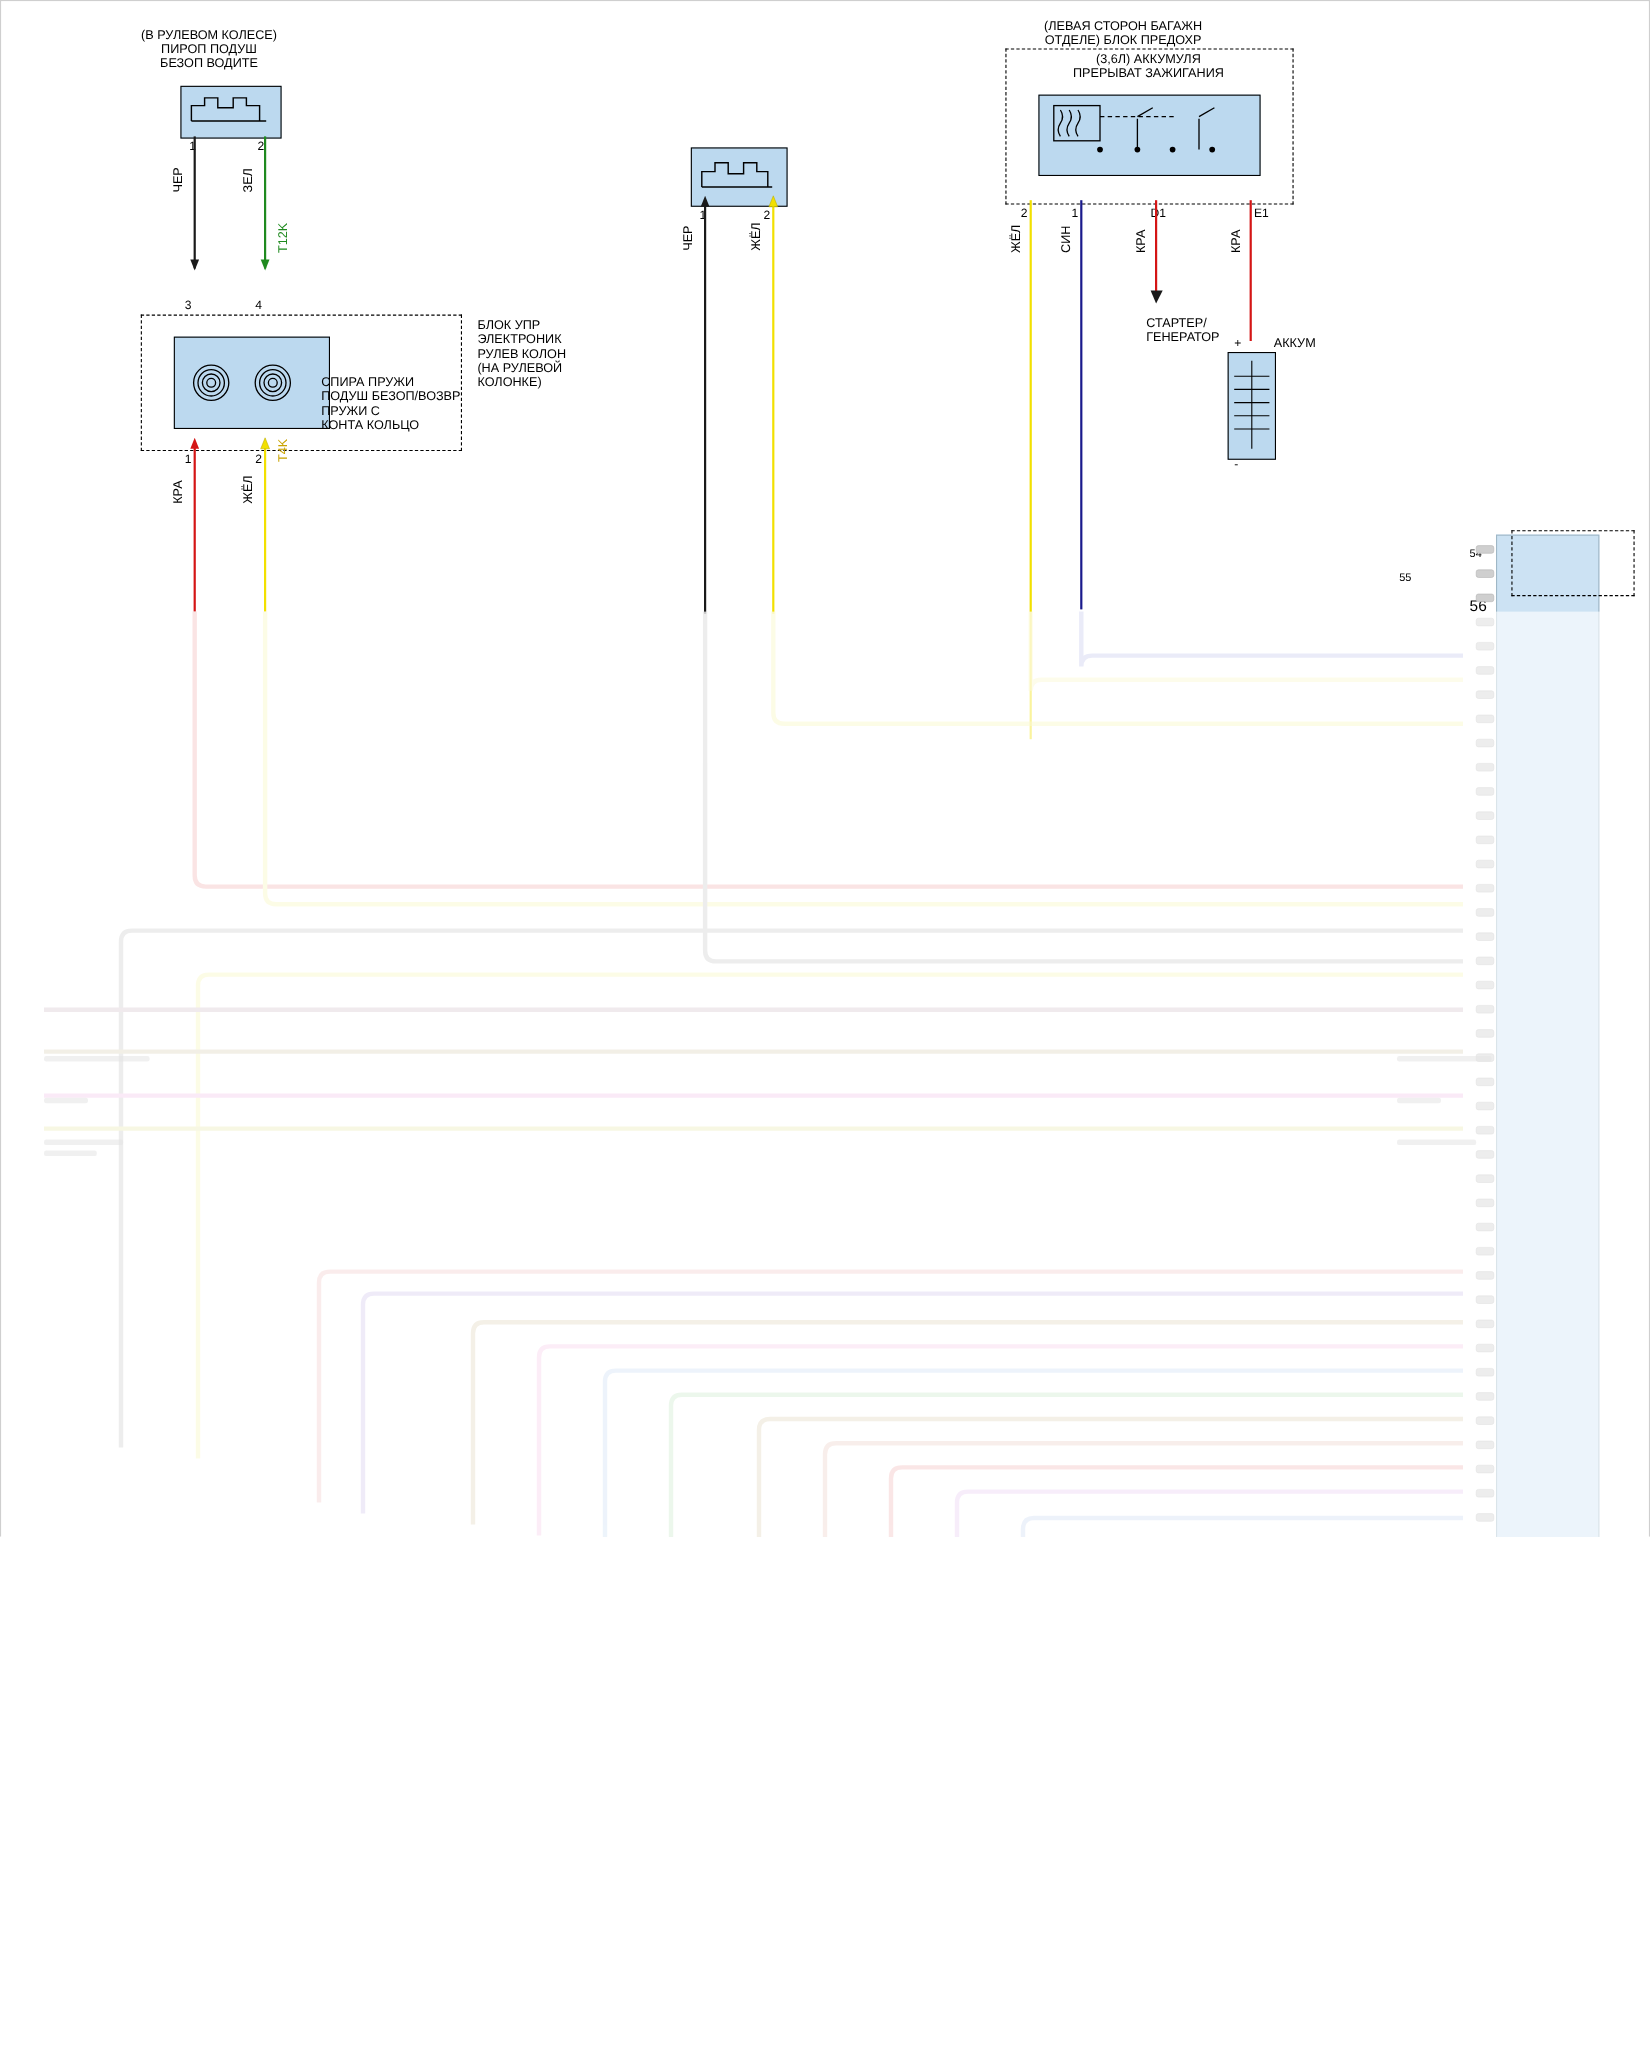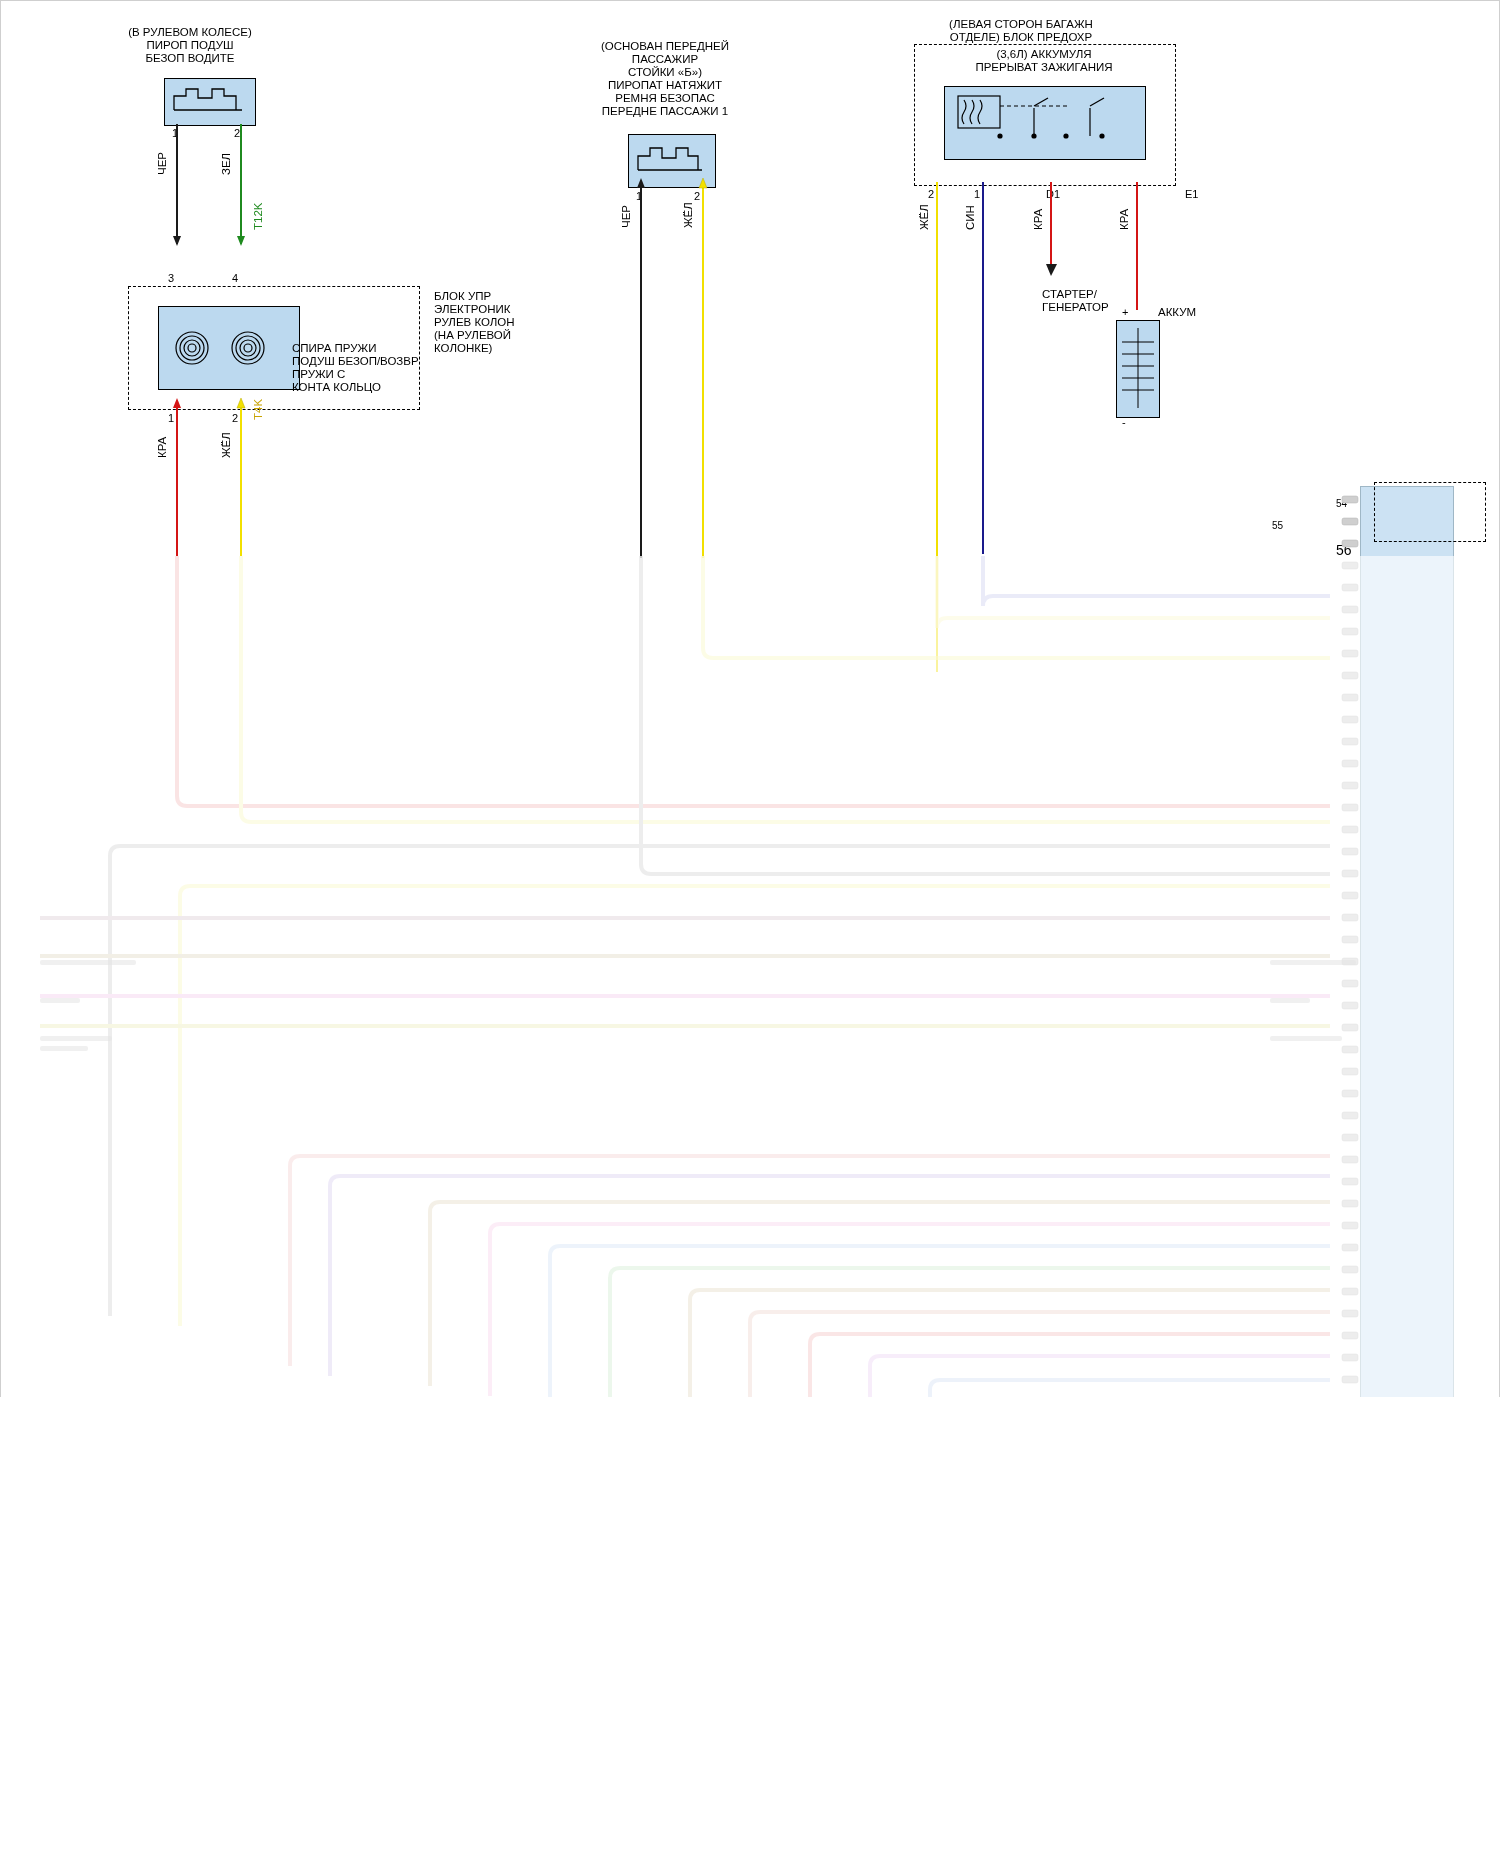--- a/index.html
+++ b/index.html
@@ -83,26 +83,20 @@
     <div class="wire" style="left:176px;top:406px;width:2.4px;height:150px;background:#d41515;"></div>
     <div class="wire" style="left:240px;top:406px;width:2.4px;height:150px;background:#f2e000;"></div>
     <svg style="position:absolute;left:170px;top:396px;" width="80" height="14">
       <polygon points="7,2 3,12 11,12" fill="#d41515"></polygon>
       <polygon points="71,2 67,12 75,12" fill="#f2e000" stroke="#b9ad00" stroke-width=".5"></polygon>
     </svg>
     <div class="vlbl" style="left:156px;top:458px;">КРА</div>
     <div class="vlbl" style="left:220px;top:458px;">ЖЁЛ</div>
     <div class="vlbl" style="left:252px;top:420px;color:#c9a300;">T4K</div>
 
-    <div class="lbl c" style="left:580px;top:40px;width:170px;">(ОСНОВАН ПЕРЕДНЕЙ
-ПАССАЖИР
-СТОЙКИ «Б»)
-ПИРОПАТ НАТЯЖИТ
-РЕМНЯ БЕЗОПАС
-ПЕРЕДНЕ ПАССАЖИ 1</div>
 
     <div class="box" style="left:628px;top:134px;width:86px;height:52px;"></div>
     <svg style="position:absolute;left:636px;top:144px;" width="70" height="34">
       <polyline points="2,26 2,12 14,12 14,4 26,4 26,14 40,14 40,4 52,4 52,12 62,12 62,26" fill="none" stroke="#000" stroke-width="1.3"></polyline>
       <line x1="2" y1="26" x2="66" y2="26" stroke="#000" stroke-width="1.3"></line>
     </svg>
     <div class="pin" style="left:636px;top:190px;">1</div>
     <div class="pin" style="left:694px;top:190px;">2</div>
 
     <div class="wire" style="left:640px;top:186px;width:2.4px;height:372px;background:#1a1a1a;"></div>
@@ -133,21 +127,21 @@
       <circle cx="84" cy="46" r="2.6" fill="#000"></circle>
       <circle cx="116" cy="46" r="2.6" fill="#000"></circle>
       <circle cx="152" cy="46" r="2.6" fill="#000"></circle>
       <line x1="84" y1="18" x2="84" y2="46" stroke="#000" stroke-width="1.2"></line>
       <line x1="140" y1="18" x2="140" y2="46" stroke="#000" stroke-width="1.2"></line>
     </svg>
 
     <div class="pin" style="left:928px;top:188px;">2</div>
     <div class="pin" style="left:974px;top:188px;">1</div>
     <div class="pin" style="left:1046px;top:188px;">D1</div>
-    <div class="pin" style="left:1140px;top:188px;margin-left:45px;">E1</div>
+    <div class="pin" style="left:1140px;top:188px;">E1</div>
 
     <div class="wire" style="left:936px;top:182px;width:2.4px;height:490px;background:#f2e000;"></div>
     <div class="wire" style="left:982px;top:182px;width:2.4px;height:372px;background:#1a1a8c;"></div>
     <div class="wire" style="left:1050px;top:182px;width:2.4px;height:84px;background:#d41515;"></div>
     <div class="wire" style="left:1136px;top:182px;width:2.4px;height:128px;background:#d41515;"></div>
     <svg style="position:absolute;left:1044px;top:262px;" width="16" height="16">
       <polygon points="7,14 2,2 13,2" fill="#1a1a1a"></polygon>
     </svg>
 
     <div class="vlbl" style="left:918px;top:230px;">ЖЁЛ</div>

